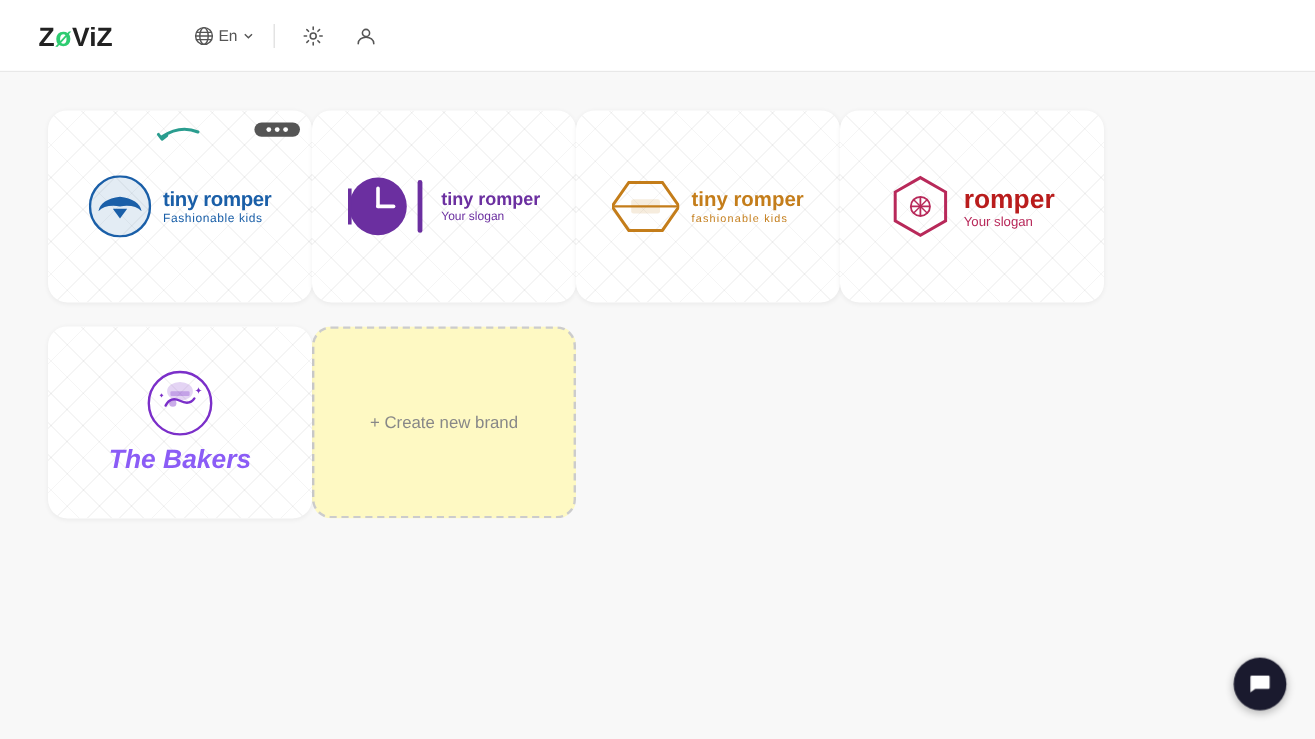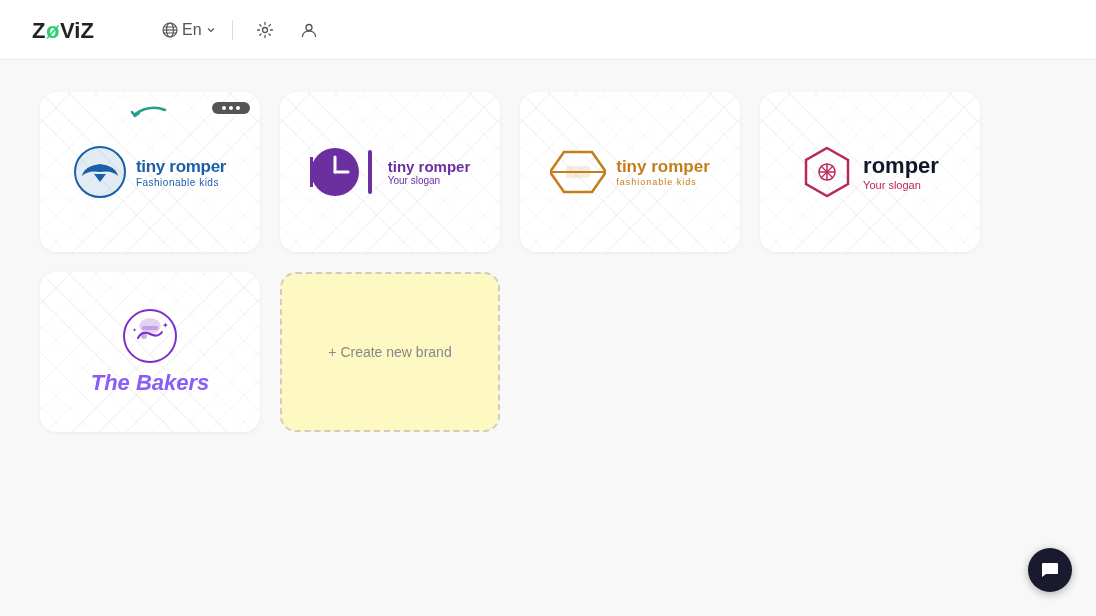--- a/index.html
+++ b/index.html
@@ -41,21 +41,21 @@
 
     .header-right {
       display: flex;
       align-items: center;
       gap: 12px;
     }
     .lang-btn {
       display: flex;
       align-items: center;
       gap: 4px;
-      font-size: 16px;
+      font-size: 13px;
       color: #555;
       cursor: pointer;
       border: none;
       background: none;
     }
     .divider-v {
       width: 1px;
       height: 20px;
       background: #ddd;
       margin: 0 4px;
@@ -155,21 +155,21 @@
     }
     .card3-name { font-size: 17px; font-weight: 700; color: #c47d1a; }
     .card3-slogan { font-size: 9px; color: #c47d1a; letter-spacing: 1px; }
 
     
     .card4-logo {
       display: flex;
       align-items: center;
       gap: 10px;
     }
-    .card4-name { font-size: 22px; font-weight: 800; color: #0f172a; }
+    .card4-name { font-size: 22px; font-weight: 800; color: #b91c1c; }
     .card4-slogan { font-size: 11px; color: #b8295a; }
 
     
     .card5-logo {
       display: flex;
       flex-direction: column;
       align-items: center;
       gap: 6px;
     }
     .card5-name { font-size: 22px; font-weight: 800; color: #8b5cf6; font-style: italic; }
@@ -237,21 +237,20 @@
       justify-content: center;
       cursor: pointer;
       box-shadow: 0 2px 8px rgba(0,0,0,0.3);
       border: none;
     }
     .chat-btn svg { color: #fff; }
 
     
     .grid-row {
       display: flex;
-      gap: 20px;
       margin-bottom: 20px;
     }
   </style>
 </head>
 <body>
 
 <header class="header">
   <a class="logo" href="#">
     <svg class="logo-svg" viewBox="0 0 90 28" fill="none" xmlns="http://www.w3.org/2000/svg">
 

